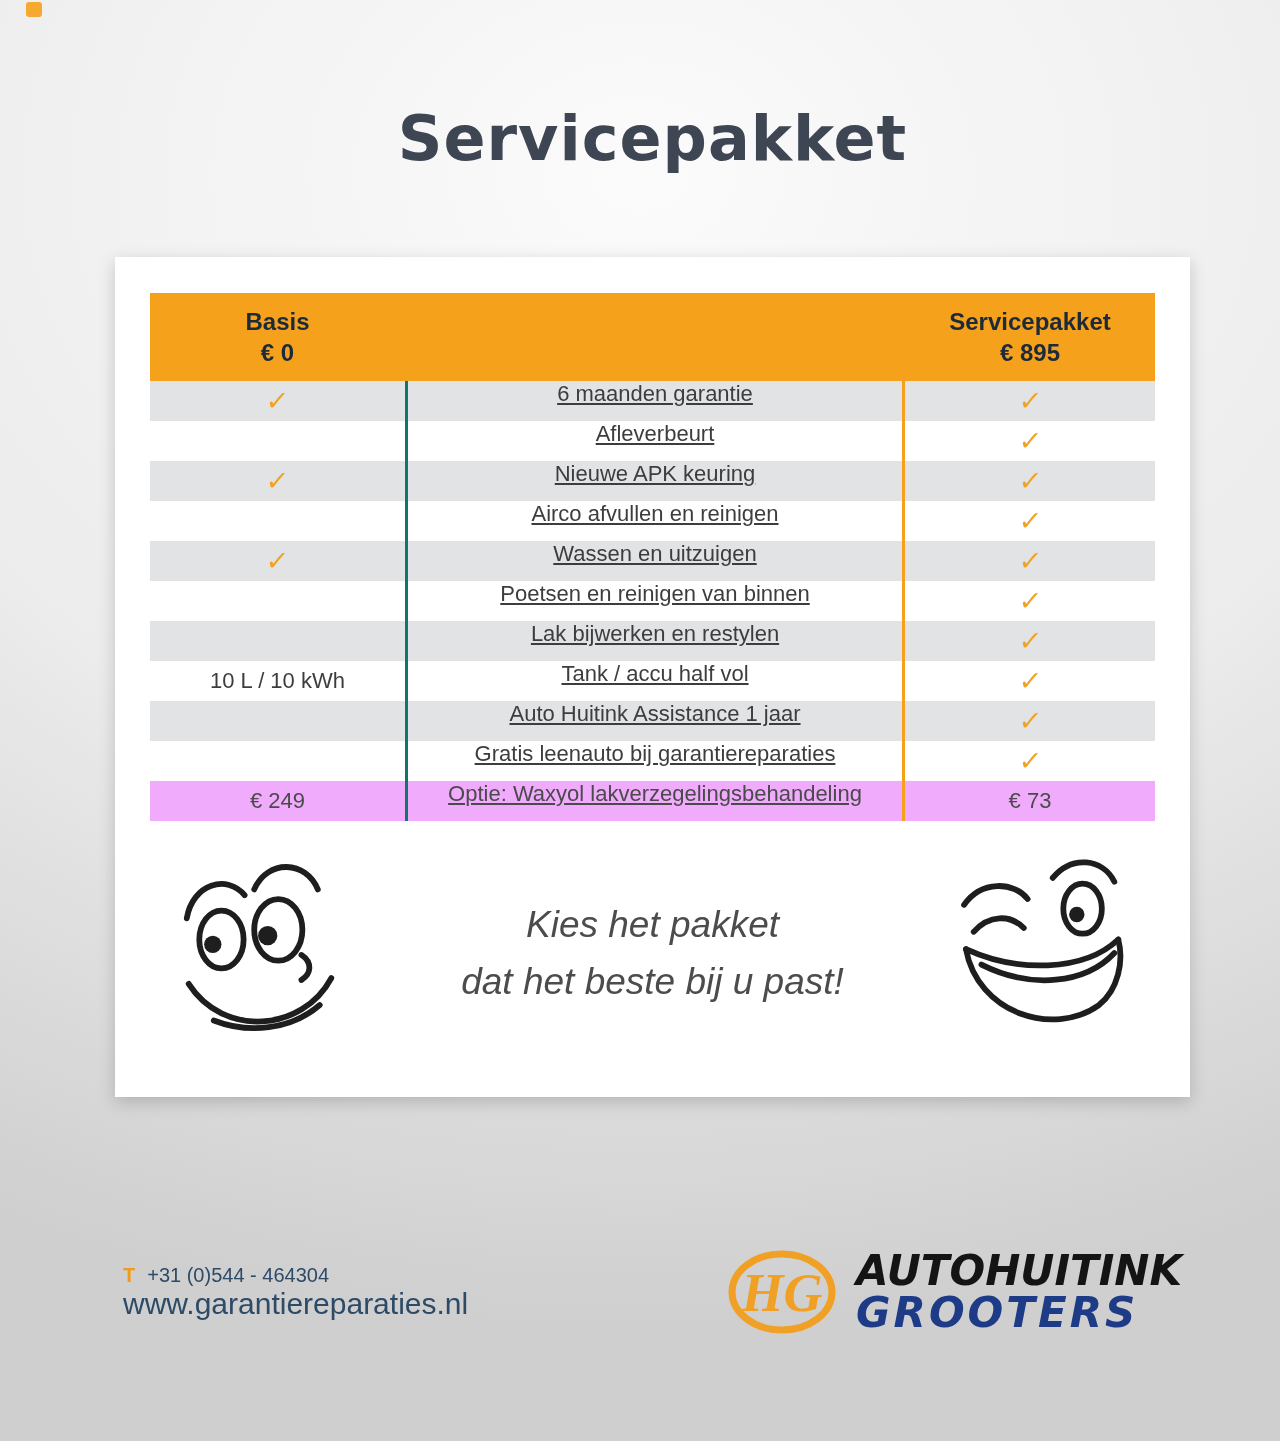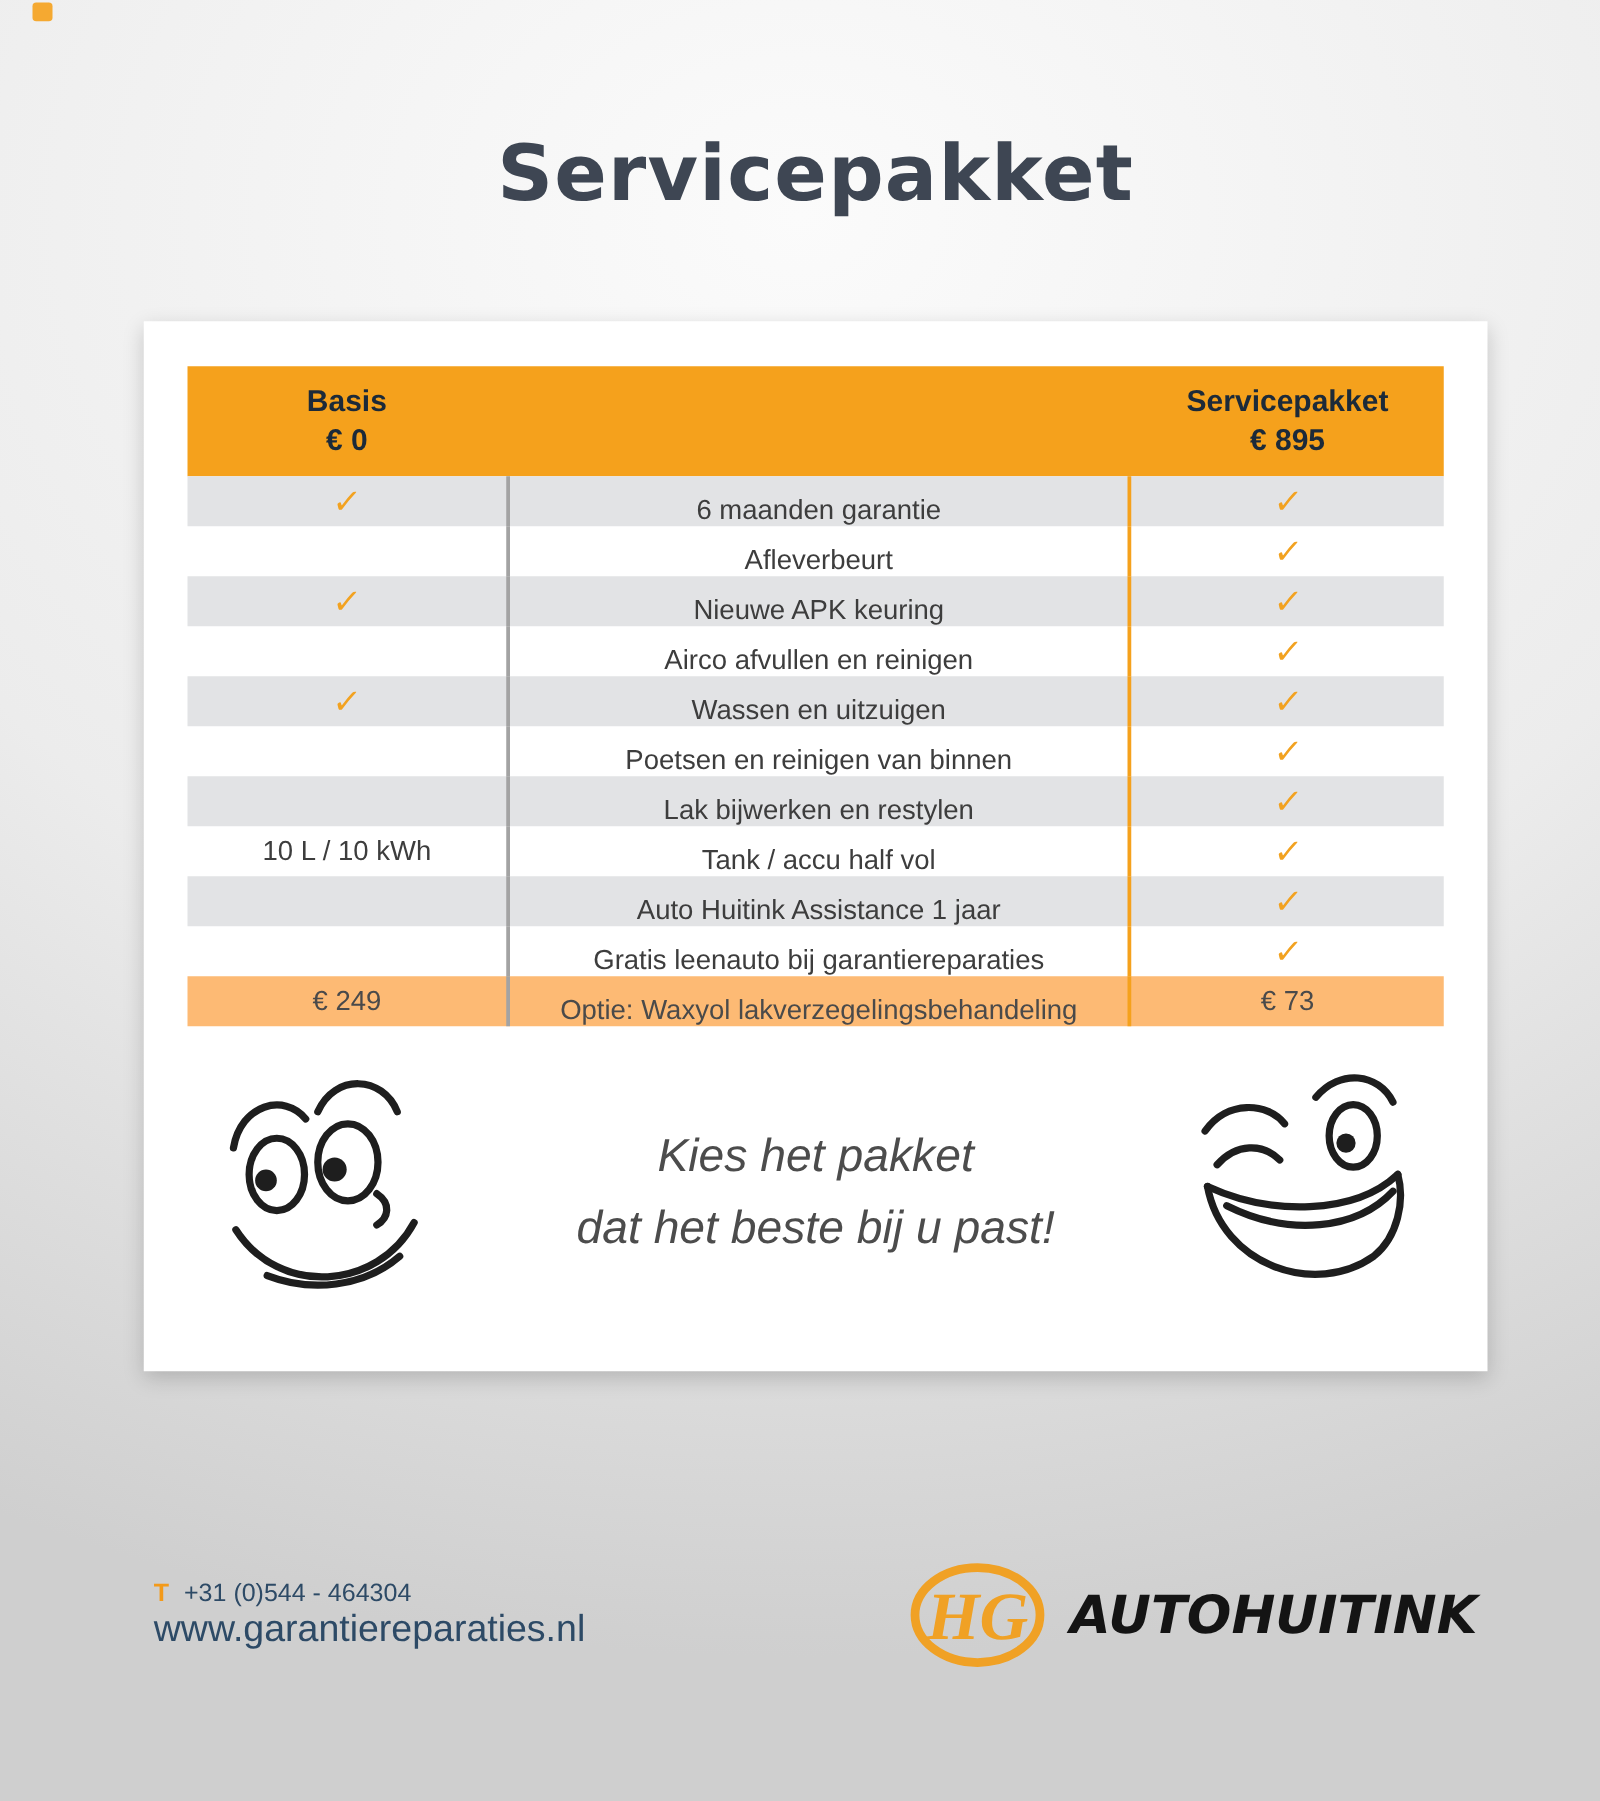--- a/index.html
+++ b/index.html
@@ -35,25 +35,25 @@
     display:grid; grid-template-columns:255px 1fr 250px;
     background:#f5a11c; height:88px; align-items:center;
   }
   .col-head{ text-align:center; font-weight:bold; font-size:24px; color:#1c2a39; line-height:1.3; }
   .t-row{
     display:grid; grid-template-columns:255px 1fr 250px;
     height:40px; align-items:stretch;
     font-size:22px; color:#3d3d3d;
   }
   .t-row.alt{ background:#e2e3e5; }
-  .t-row.option-row{ background:#fdba74; color:#4a4a4a; }
+  .t-row.option-row{ background:#f0abfc; color:#4a4a4a; }
   .cell-side{ display:flex; align-items:center; justify-content:center; text-align:center; }
   .feature{
-    display:flex; align-items:flex-end; justify-content:center; text-align:center;
-    border-left:3px solid #a3a3a3; border-right:3px solid #f5a11c;
+    display:flex; align-items:flex-start; justify-content:center; text-align:center;
+    border-left:3px solid #0f766e; border-right:3px solid #f5a11c;text-decoration:underline;
   }
   .check{ color:#f2a220; font-size:27px; font-weight:bold; line-height:1; transform:skewX(-6deg); }
   .tagline-wrap{
     display:flex; align-items:center; 
     margin-top:26px; padding:0 4px;
   }
   .tagline{
     flex:1; text-align:center;
     font-size:37px; font-style:italic; color:#4c4c4c; line-height:1.55;
   }
@@ -255,17 +255,18 @@
       </div>
       <div class="website">www.garantiereparaties.nl</div>
     </div>
     <div class="logo">
       <svg width="112" height="86" viewBox="0 0 112 86">
         <ellipse cx="56" cy="43" rx="50" ry="38" fill="none" stroke="#f0a125" stroke-width="7"></ellipse>
         <text x="56" y="62" text-anchor="middle" font-size="54" font-style="italic" font-weight="bold" fill="#f0a125" font-family="Liberation Serif, serif">HG</text>
       </svg>
       <div class="logo-text">
         <div class="logo-line1">AUTOHUITINK</div>
+        <div class="logo-line2">GROOTERS</div>
       </div>
     </div>
   </div>
 
 </div>
 
 </body></html>

